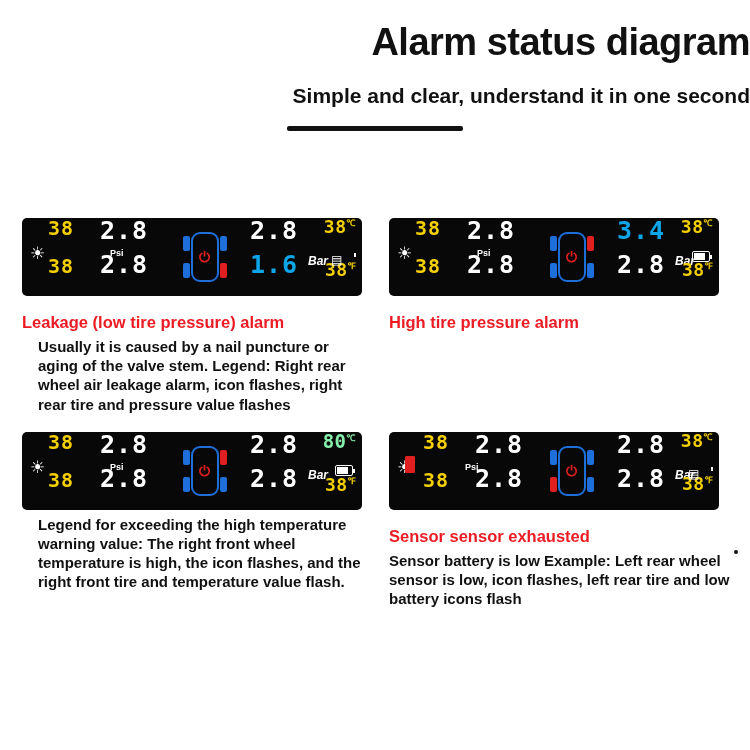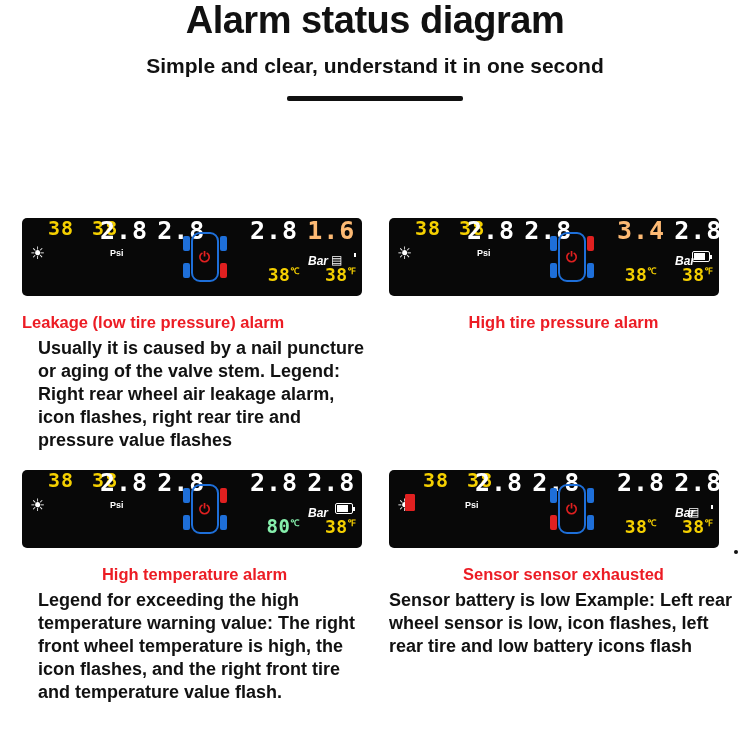--- a/index.html
+++ b/index.html
@@ -3,27 +3,27 @@
 <meta charset="utf-8">
 <style>
   html,body{margin:0;padding:0;}
   body{
     width:750px;height:750px;
     background:#ffffff;
     font-family:"Liberation Sans", sans-serif;
     overflow:hidden;
     position:relative;
   }
-  .header{ text-align:center; }
+  .header{ text-align:right; padding-top:22px; }
   .title{
     font-size:38px; font-weight:bold; color:#111; letter-spacing:-0.5px;
     line-height:1.1;
   }
   .subtitle{
-    font-size:21px; font-weight:bold; color:#111; margin-top:12px;
+    font-size:21px; font-weight:bold; color:#111; margin-top:20px;
   }
   .rule{
     width:176px;height:5px;background:#111;margin:18px auto 0 auto;border-radius:2px;
   }
 
   .grid{
     position:absolute;
     top:218px;left:0;width:750px;
   }
   .row{ display:flex; }
@@ -47,21 +47,21 @@
     color:#fff;font-size:17px;line-height:1;
   }
   .bat-left{
     position:absolute;left:16px;top:24px;
     width:8px;height:15px;border:1.5px solid #e02020;border-radius:1px;
     background:#e02020;
   }
 
   .col{
     position:absolute;
-    display:flex;flex-direction:row;justify-content:flex-start;
+    display:flex;flex-direction:column;justify-content:flex-start;
     height:66px;
   }
   .lbl{
     font-family:"DejaVu Sans Mono", monospace;
     font-weight:bold;
     line-height:1;
   }
 
   
   .c-small{ left:26px; top:0; gap:18px; }
@@ -92,21 +92,21 @@
   }
   .t-fl{ left:1px;top:4px; }
   .t-fr{ right:1px;top:4px; }
   .t-rl{ left:1px;bottom:4px; }
   .t-rr{ right:1px;bottom:4px; }
   .tire.red{ background:#e02020; }
 
   
   .c-big-r{ left:228px; top:0; gap:9px; }
   .c-big-r .lbl{ color:#ffffff; font-size:25px; letter-spacing:1px; }
-  .c-big-r .lbl.red{ color:#fdba74; }
+  .c-big-r .lbl.red{ color:#0ea5e9; }
   .bar{
     position:absolute;left:286px;top:36px;
     color:#fff;font-size:12px;font-weight:bold;font-family:"Liberation Sans",sans-serif;font-style:italic;
   }
 
   
   .c-temp{ right:6px; top:0; gap:25px; align-items:flex-end; }
   .c-temp .lbl{ color:#f5d000; font-size:18px; letter-spacing:0.5px; }
   .c-temp .lbl.red{ color:#86efac; font-size:19px; }
   .unit{ font-size:9px; vertical-align:super; }
@@ -130,25 +130,25 @@
   }
 
   
   .cap{
     color:#ec1c24;
     font-weight:bold;
     font-size:16.5px;
     margin-top:17px;
     line-height:1.15;
   }
-  .cap.center{ text-align:center; }
+  .cap.center{ }
   .desc{
     color:#111;
     font-weight:bold;
-    font-size:18px;
+    font-size:15px;
     line-height:1.28;
     margin-top:5px;
   }
   .pad-l{ padding-left:16px; }
 </style>
 </head>
 <body>
 
 <div class="header">
   <div class="title">Alarm status diagram</div>
@@ -261,21 +261,20 @@
         </div>
         <div class="bar">Bar</div>
         <div class="col c-temp">
           <div class="lbl red"><span>80</span><span class="unit">℃</span></div>
           <div class="lbl"><span>38</span><span class="unit">℉</span></div>
         </div>
         <div class="battery">
             <span class="fill"></span>
           </div>
       </div>
-      <div class="cap center">High temperature alarm</div>
       <div class="desc pad-l">Legend for exceeding the high temperature warning value: The right front wheel temperature is high, the icon flashes, and the right front tire and temperature value flash.</div>
     </div>
 
     <div class="cell right">
       <div class="panel sm">
         <div class="sun">☀</div>
         <div class="bat-left"></div>
         <div class="col c-small" style="left:34px;">
           <div class="lbl">38</div>
           <div class="lbl">38</div>

